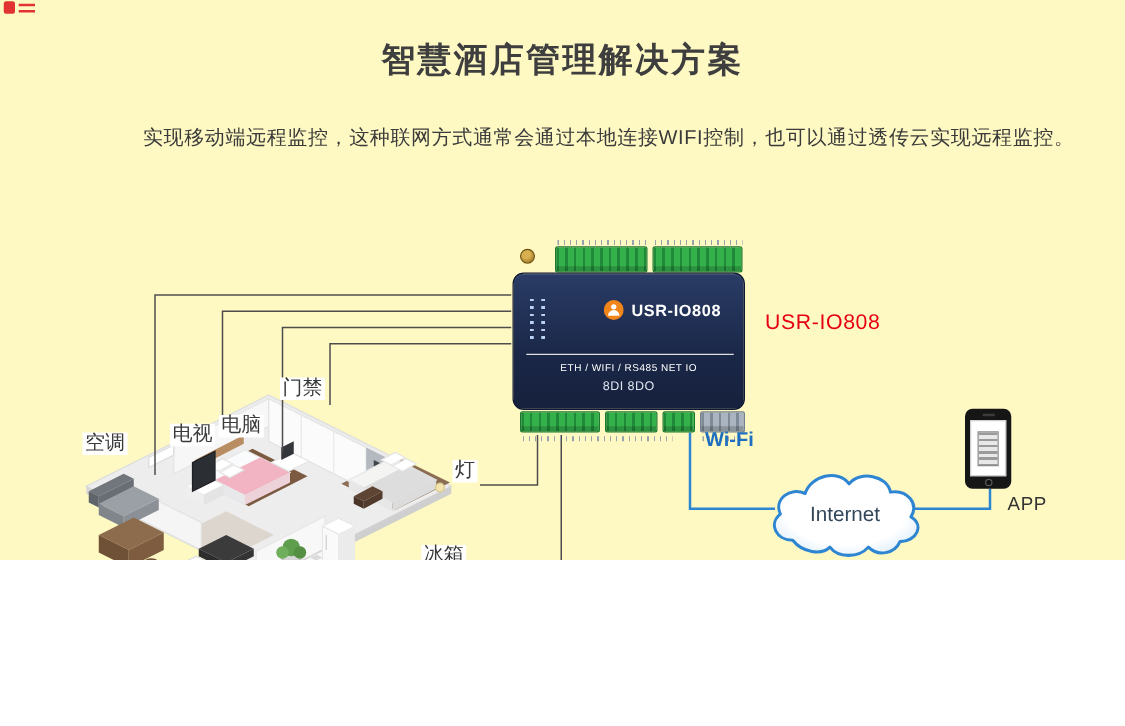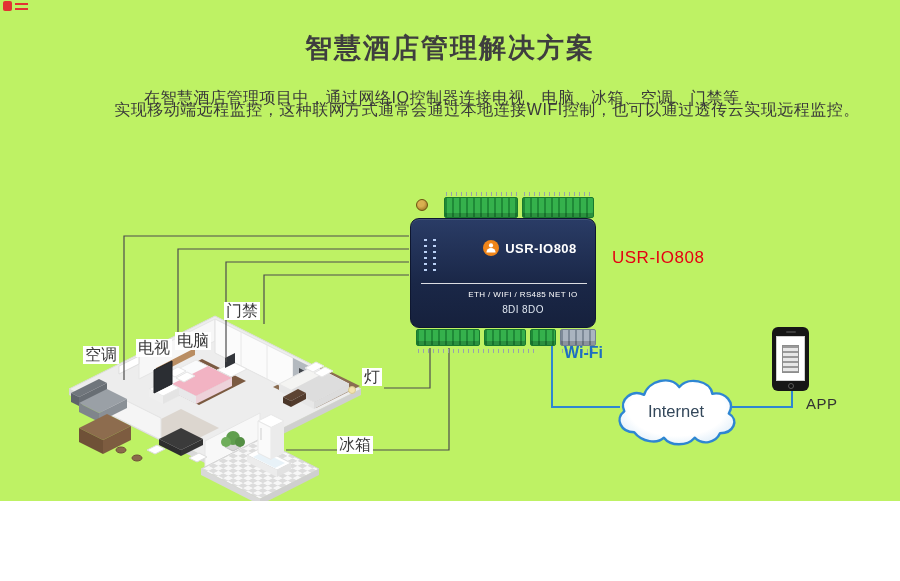--- a/index.html
+++ b/index.html
@@ -1,16 +1,16 @@
 <!DOCTYPE html>
 <html><head>
 <meta charset="utf-8">
 <style>
   html,body{margin:0;padding:0;background:#fff;}
-  .page{position:relative;width:900px;height:501px;background:#bef264;overflow:hidden;
+  .page{position:relative;width:900px;height:448px;background:#fef9c3;overflow:hidden;
         font-family:"Liberation Sans","DejaVu Sans",sans-serif;color:#3a3a3a;}
   .abs{position:absolute;margin:0;}
 
   
   .title{top:30px;left:0;width:100%;text-align:center;font-size:27px;font-weight:700;
          color:#3e3e3e;letter-spacing:2px;}
   .desc{left:0;width:100%;text-align:center;font-size:16px;color:#3a3a3a;letter-spacing:.5px;}
   .d1{top:88px;} .d2{top:100px;margin-left:37px;}
 
   
@@ -41,21 +41,21 @@
             background:linear-gradient(180deg,#2a3c66,#1a2747 60%,#16213d);
             border:1px solid #0e1730;box-shadow:inset 0 1px 0 rgba(255,255,255,.12);}
   .led{width:3px;height:34px;top:20px;
        background:repeating-linear-gradient(180deg,rgba(195,218,255,.95) 0 2px,transparent 2px 6px);}
   .led.l1{left:13px;} .led.l2{left:22px;}
   .dev-brand{left:56px;top:20px;width:126px;height:18px;display:flex;align-items:center;
              justify-content:center;gap:6px;position:absolute;}
   .dev-brand svg{position:static;}
   .dev-model{position:static;font-size:13px;font-weight:700;color:#fff;letter-spacing:.5px;}
   .dev-divider{left:10px;top:64px;width:166px;height:1px;background:rgba(255,255,255,.85);}
-  .dev-line{left:0;width:100%;text-align:center;color:#fff;letter-spacing:.4px;margin-left:20px;}
+  .dev-line{left:0;width:100%;text-align:center;color:#fff;letter-spacing:.4px;}
   .dev-iface{top:71px;font-size:8px;}
   .dev-io{top:85px;font-size:10px;color:#dfe6f0;}
 
   
   .callout-red{left:612px;top:248px;font-size:17px;font-weight:500;color:#e60012;
                letter-spacing:.5px;z-index:4;}
   .wifi-label{left:564px;top:344px;font-size:16px;font-weight:700;color:#1e6fc0;z-index:4;}
   .app-label{left:806px;top:395px;font-size:15px;color:#333;letter-spacing:.5px;z-index:4;text-align:center;}
 
   
@@ -78,21 +78,20 @@
 
 <div class="page">
 
   <div class="corner">
     <i class="c-sq"></i>
       <i class="c-bar b1"></i>
       <i class="c-bar b2"></i>
   </div>
 
   <h1 class="title abs">智慧酒店管理解决方案</h1>
-  <p class="desc d1 abs">在智慧酒店管理项目中，通过网络IO控制器连接电视、电脑、冰箱、空调、门禁等，</p>
   <p class="desc d2 abs">实现移动端远程监控，这种联网方式通常会通过本地连接WIFI控制，也可以通过透传云实现远程监控。</p>
 
   <svg class="abs" style="left:55px;top:300px;width:320px;height:250px;z-index:1" viewBox="0 0 320 250">
     <defs>
       <pattern id="checker" width="14" height="14" patternUnits="userSpaceOnUse" patternTransform="scale(1,0.5) rotate(45)">
         <rect width="14" height="14" fill="#f7f7f7"></rect>
         <rect width="7" height="7" fill="#dcdcdc"></rect>
         <rect x="7" y="7" width="7" height="7" fill="#dcdcdc"></rect>
       </pattern>
     </defs>
@@ -270,21 +269,21 @@
 
   <div class="phone abs">
     <div class="ph-speaker"></div>
     <div class="ph-screen">
       <div class="ph-shot"></div>
     </div>
     <div class="ph-home"></div>
   </div>
   <div class="app-label abs">APP</div>
 
-  <span class="appliance-label abs" style="left:83px;top:346px">空调</span>
+  <span class="appliance-label abs" style="left:66px;top:346px">空调</span>
   <span class="appliance-label abs" style="left:136px;top:339px">电视</span>
   <span class="appliance-label abs" style="left:175px;top:332px">电脑</span>
   <span class="appliance-label abs" style="left:224px;top:302px">门禁</span>
   <span class="appliance-label abs" style="left:362px;top:368px">灯</span>
   <span class="appliance-label abs" style="left:337px;top:436px">冰箱</span>
 
   <div class="footer-bar abs"></div>
 </div>
 
 </body></html>

